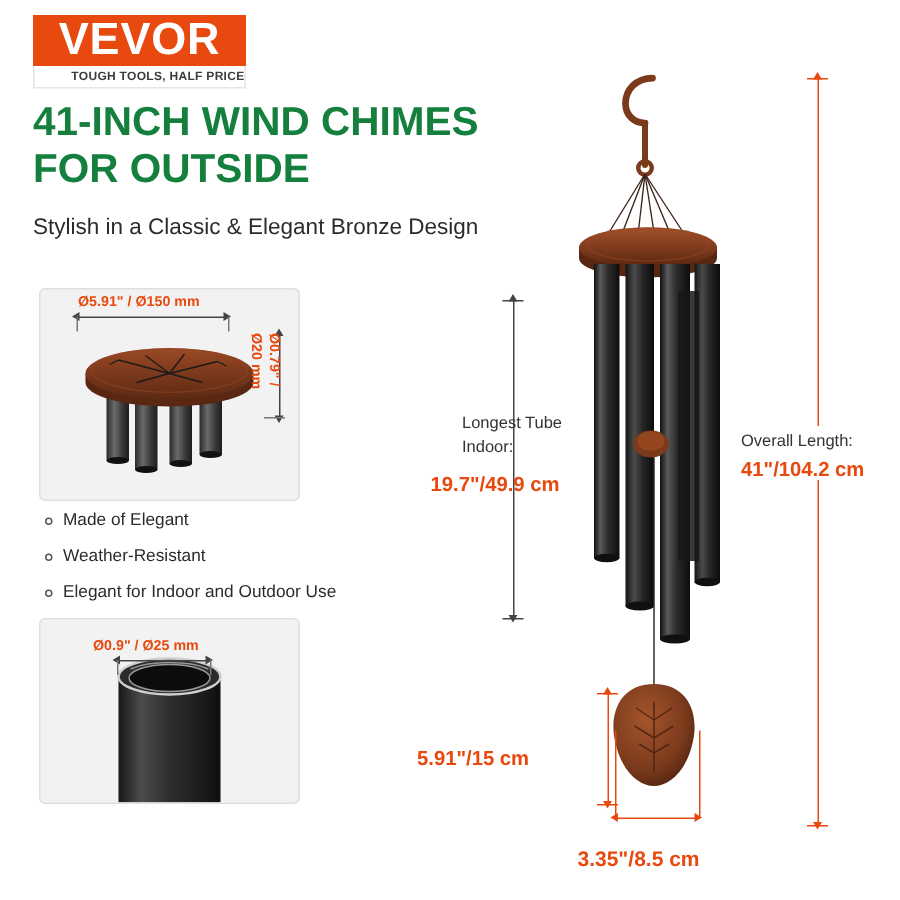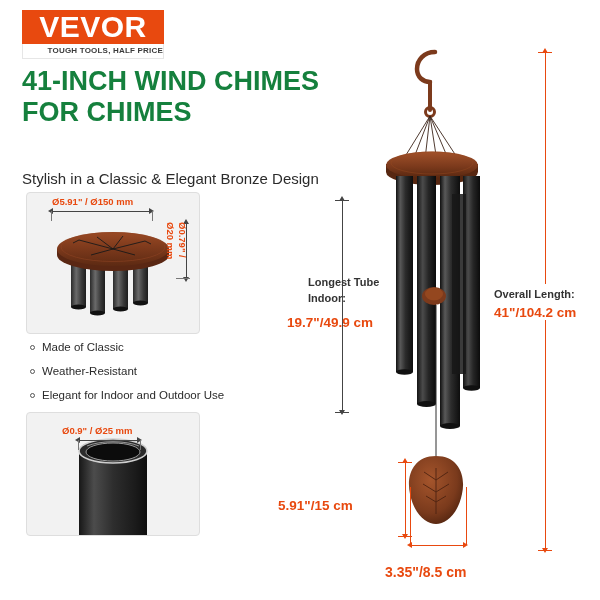--- a/index.html
+++ b/index.html
@@ -64,21 +64,20 @@
     letter-spacing: 0px;
   }
   .subhead {
     position: absolute;
     left: 22px;
     top: 142px;
     width: 380px;
     color: #2b2b2b;
     font-size: 15px;
     line-height: 20px;
-    margin-top: 27px;
   }
 
   
   .card {
     position: absolute;
     border: 1px solid #dedede;
     border-radius: 4px;
     background: #f2f2f2;
     overflow: hidden;
   }
@@ -141,21 +140,21 @@
 
   
   .label {
     position: absolute;
     color: #e8490f;
     font-weight: bold;
     white-space: nowrap;
   }
   .label-small {
     color: #333333;
-    font-weight: bold;
+    font-weight: normal;
   }
 
   
   .vline {
     position: absolute;
     width: 1px;
     background: #444;
   }
   .hline {
     position: absolute;
@@ -202,21 +201,21 @@
 
 <div class="page">
 
   <div class="brand">
     <div class="brand-top">VEVOR</div>
     <div class="brand-bot">TOUGH TOOLS, HALF PRICE</div>
   </div>
 
   <div class="headline">
     <div>41-INCH WIND CHIMES</div>
-    <div>FOR CHIMES</div>
+    <div>FOR OUTSIDE</div>
   </div>
   <div class="subhead">Stylish in a Classic &amp; Elegant Bronze Design</div>
 
   <div class="card" id="card-top">
     <div class="card-inner">
       <svg width="172" height="140" viewBox="0 0 172 140">
         <defs>
           <linearGradient id="discG" x1="0" y1="0" x2="0" y2="1">
             <stop offset="0%" stop-color="#9a4a25"></stop>
             <stop offset="45%" stop-color="#7e3a1c"></stop>
@@ -268,21 +267,21 @@
   <div class="dim" style="left:52px; top:196px;">Ø5.91" / Ø150 mm</div>
 
   <div class="vline" style="left:186px; top:222px; height:56px;"></div>
   <div class="arrow-up" style="left:182.5px; top:219px;"></div>
   <div class="arrow-down" style="left:182.5px; top:277px;"></div>
   <div class="cap-h" style="left:176px; top:278px; width:14px; background:#777;"></div>
   <div class="dim dim-v" style="left:188px; top:222px; transform: rotate(90deg);">Ø0.79" /</div>
   <div class="dim dim-v" style="left:176px; top:222px; transform: rotate(90deg);">Ø20 mm</div>
 
   <div class="bullets">
-    <div class="bullet">Made of Classic</div>
+    <div class="bullet">Made of Elegant</div>
     <div class="bullet">Weather-Resistant</div>
     <div class="bullet">Elegant for Indoor and Outdoor Use</div>
   </div>
 
   <div class="card" id="card-bottom">
     <div class="card-inner">
       <svg width="172" height="122" viewBox="0 0 172 122">
         <defs>
           <linearGradient id="tubeG2" x1="0" y1="0" x2="1" y2="0">
             <stop offset="0%" stop-color="#171717"></stop>

